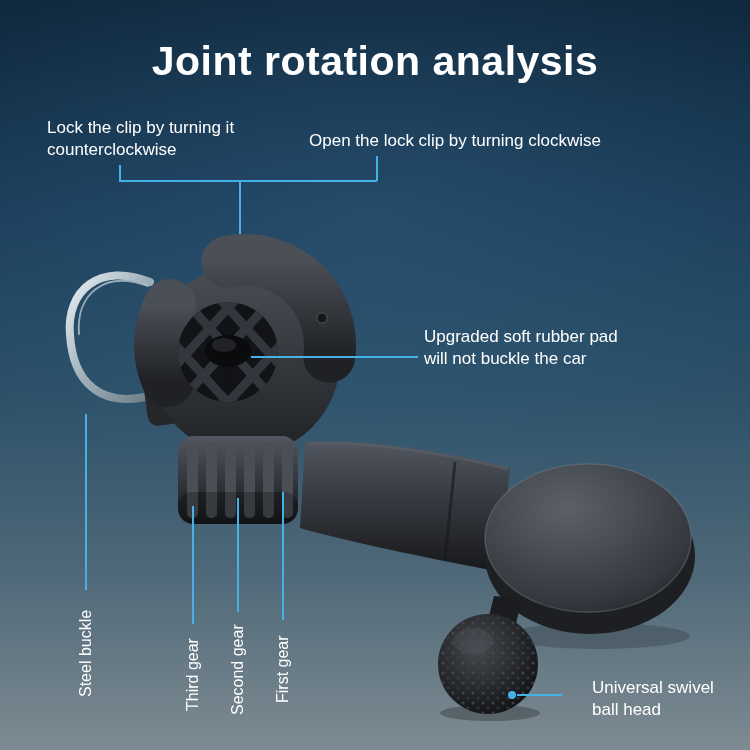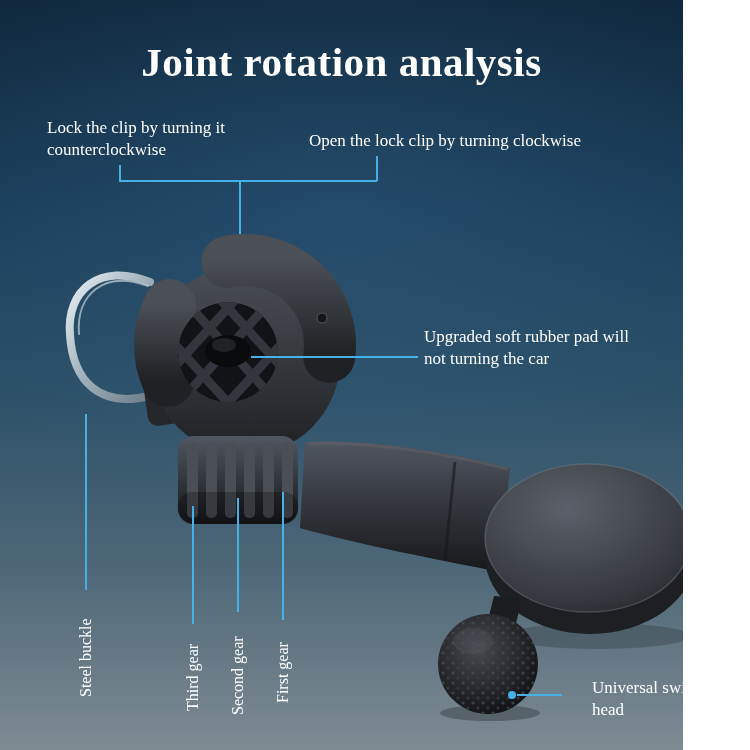--- a/index.html
+++ b/index.html
@@ -1,29 +1,28 @@
 <!DOCTYPE html>
 <html style="--background-top: #0f283d; --background-bottom: #7e8b92; --callout-line: #45b1e6; --label-text: #ffffff; --product-dark: #26282c;"><head>
 <meta charset="utf-8">
 <style>
   * { margin:0; padding:0; box-sizing:border-box; }
   html,body { width:750px; height:750px; }
   body { font-family:"Liberation Sans", sans-serif; }
 
   .stage {
-    position:relative; width:683px; height:750px; overflow:hidden;
+    position:relative; width:750px; height:750px; overflow:hidden;
     background:
       radial-gradient(90% 60% at 50% 28%, rgba(62,110,150,.28), rgba(0,0,0,0) 70%),
       linear-gradient(180deg,
         var(--background-top,#0f283d) 0%,
         #1b3e5a 28%,
         #2c5068 52%,
         #4e6878 76%,
         var(--background-bottom,#7e8b92) 100%);
-    font-family: Liberation Serif, serif;
   }
   .layer { position:absolute; left:0; top:0; width:750px; height:750px; }
 
   .title {
     position:absolute; top:38px; left:0; width:100%;
     text-align:center; font-size:41px; font-weight:bold;
     color:var(--label-text,#ffffff); letter-spacing:.5px;
   }
   .label {
     position:absolute; color:var(--label-text,#ffffff);
@@ -168,21 +167,21 @@
     <path class="cline" d="M238 498 L238 612"></path>
     <path class="cline" d="M283 492 L283 620"></path>
     <circle class="cdot" cx="512" cy="695" r="4"></circle>
     <path class="cline" d="M517 695 L562 695"></path>
   </svg>
 
   <h1 class="title">Joint rotation analysis</h1>
 
   <div class="label lbl-lock">Lock the clip by turning it counterclockwise</div>
   <div class="label lbl-open nowrap">Open the lock clip by turning clockwise</div>
-  <div class="label lbl-rubber">Upgraded soft rubber pad will not turning the car</div>
+  <div class="label lbl-rubber">Upgraded soft rubber pad will not buckle the car</div>
   <div class="label lbl-ball">Universal swivel ball head</div>
 
   <div class="vlabel vl-steel">Steel buckle</div>
   <div class="vlabel vl-third">Third gear</div>
   <div class="vlabel vl-second">Second gear</div>
   <div class="vlabel vl-first">First gear</div>
 
 </div>
 
 </body></html>

